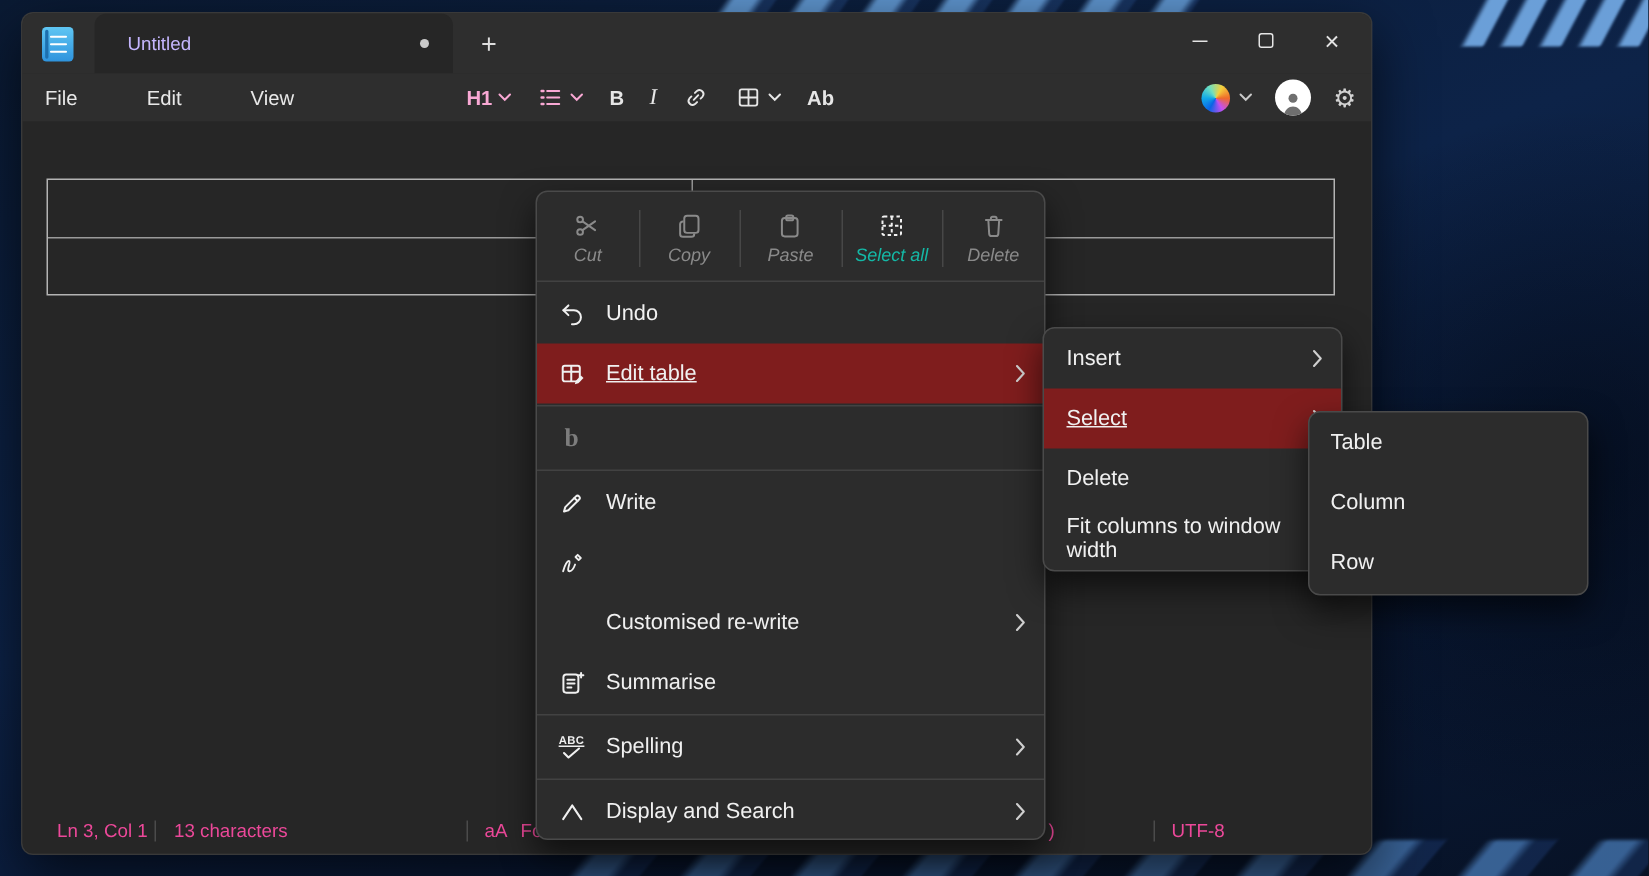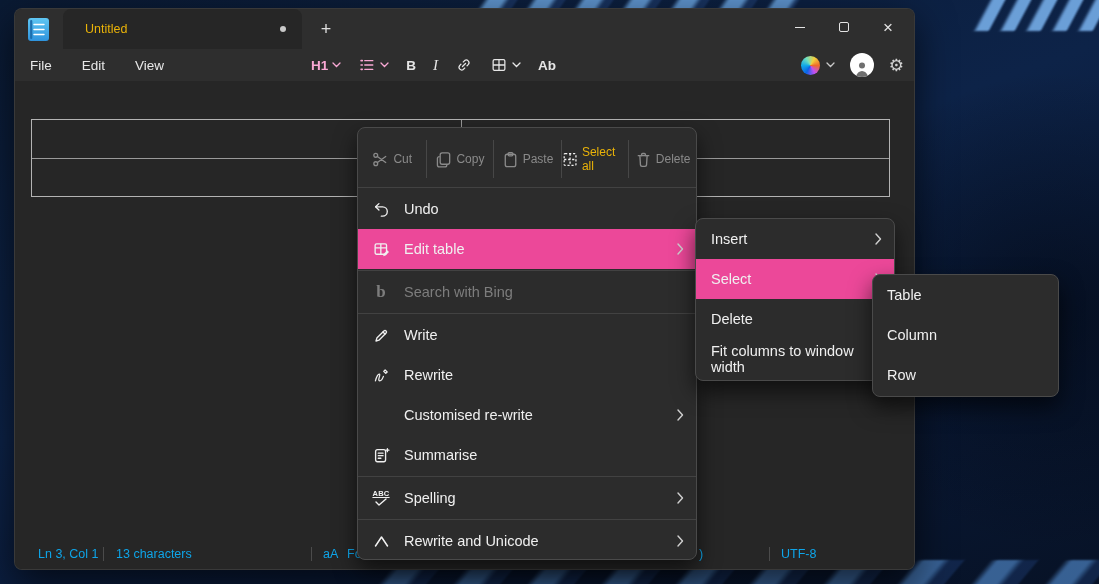--- a/index.html
+++ b/index.html
@@ -22,33 +22,33 @@
   .window { position:absolute; left:14px; top:8px; width:901px; height:562px;
     background:#262626; border-radius:8px; overflow:hidden;
     border:1px solid rgba(255,255,255,.09);
     box-shadow:0 14px 38px rgba(0,0,0,.65); }
   .titlebar { position:absolute; left:0; top:0; width:100%; height:40px; background:#2e2e2e; }
   .app-icon { position:absolute; left:13px; top:9px; width:21px; height:23px; border-radius:3px;
     background:linear-gradient(180deg,#5fc6f3,#2e93dd); }
   .app-icon svg { position:absolute; left:0; top:0; }
   .tab { position:absolute; left:48px; top:0; width:239px; height:40px; background:#262626;
     border-radius:8px 8px 0 0; display:flex; align-items:center; padding:0 16px 0 22px; }
-  .tab-title { color:#eab308; font-size:12.5px; }
+  .tab-title { color:#c4b5fd; font-size:12.5px; }
   .tab-dot { margin-left:auto; width:6px; height:6px; border-radius:50%; background:#c9c9c9; }
   .newtab { position:absolute; left:296px; top:6px; width:30px; height:28px; border-radius:4px;
     color:#dedede; font-size:18px; font-weight:300; display:flex; align-items:center; justify-content:center; }
   .win-controls { position:absolute; right:4px; top:0; height:36px; display:flex; }
   .win-btn { width:44px; height:36px; display:flex; align-items:center; justify-content:center; color:#e4e4e4; }
   .min-glyph { width:10px; height:0; border-top:1.4px solid #e4e4e4; display:block; }
   .max-glyph { width:10px; height:10px; border:1.3px solid #e4e4e4; border-radius:2px; display:block; }
   .close-glyph { font-size:17px; line-height:1; font-weight:300; }
 
   .menubar { position:absolute; left:0; top:40px; width:100%; height:32px; background:#2e2e2e;
     display:flex; align-items:center; }
-  .menubar-left { display:flex; gap:30px; padding-left:15px; }
+  .menubar-left { display:flex; gap:46px; padding-left:15px; }
   .menu-label { color:#e8e8e8; font-size:13.5px; }
   .fmt-toolbar { position:absolute; left:296px; top:0; height:32px; display:flex; align-items:center; gap:17px; }
   .fmt-item { display:flex; align-items:center; gap:4px; color:#e6e6e6; }
   .fmt-item.dim { color:#f9a8d4; }
   .fmt-text { font-size:13.5px; font-weight:bold; }
   .fmt-text.italic { font-style:italic; font-weight:400; font-family:"Liberation Serif",serif; font-size:15px; }
   .chev-down { display:block; }
   .tb-right { position:absolute; right:10px; top:0; height:32px; display:flex; align-items:center; gap:15px; }
   .copilot-wrap { display:flex; align-items:center; gap:6px; }
   .copilot { width:19px; height:19px; border-radius:50%;
@@ -57,37 +57,37 @@
   .gear { color:#d2d2d2; font-size:17px; }
 
   .editor { position:absolute; left:0; top:72px; right:0; bottom:30px; background:#262626; }
   .doc-table { position:absolute; left:16px; top:38px; width:859px; height:78px;
     border:1px solid #b3b3b3; }
   .doc-table .row-line { position:absolute; left:0; right:0; top:38px; height:0; border-top:1px solid #9a9a9a; }
   .doc-table .col-line { position:absolute; top:0; bottom:0; left:429px; width:0; border-left:1px solid #9a9a9a; }
 
   .statusbar { position:absolute; left:0; bottom:0; width:100%; height:30px; background:#262626; }
   .sb-item { position:absolute; top:0; height:30px; display:flex; align-items:center;
-    color:#0ea5e9; font-size:12.5px; white-space:nowrap; }
+    color:#ec4899; font-size:12.5px; white-space:nowrap; }
   .sb-div { position:absolute; top:8px; width:0; height:14px; border-left:1px solid #4b4b4b; }
 
   
   .ctx { position:absolute; background:#2c2c2c; border:1px solid #4a4a4a; border-radius:8px;
     box-shadow:0 10px 22px rgba(0,0,0,.6); color:#f0f0f0; font-size:14.5px; overflow:hidden; }
   .ctx-main { left:357px; top:127px; width:340px; height:433px; z-index:10; }
   .cmdbar { height:58px; display:flex; position:relative; padding-top:4px; }
-  .cmd { flex:1; display:flex; flex-direction:row; align-items:center; justify-content:center; gap:3px; }
+  .cmd { flex:1; display:flex; flex-direction:column; align-items:center; justify-content:center; gap:3px;font-style:italic; }
   .cmd .cmd-label { font-size:12px; color:#8a8a8a; }
-  .cmd.enabled .cmd-label { color:#eab308; }
+  .cmd.enabled .cmd-label { color:#14b8a6; }
   .cmd svg { color:#8a8a8a; }
   .cmd.enabled svg { color:#f2f2f2; }
   .cmd-div { position:absolute; top:12px; bottom:8px; width:0; border-left:1px solid #474747; }
   .sep { height:0; border-top:1px solid #424242; margin:1px 0; }
   .mi { height:40px; display:flex; align-items:center; padding-right:12px; }
-  .mi.hl { background:#ec4899; }
+  .mi.hl { background:#7f1d1d;text-decoration:underline; }
   .mi.disabled { color:#7d7d7d; }
   .mi-icon { width:46px; display:flex; align-items:center; justify-content:center; flex:none; }
   .mi-label { flex:1; }
   .mi-chev { width:16px; display:flex; justify-content:flex-end; color:#cfcfcf; }
   .bing-b { font-weight:bold; font-size:17px; font-family:"Liberation Serif",serif; }
   .abc-stack { display:flex; flex-direction:column; align-items:center; line-height:1; }
   .abc-stack .abc { font-size:7.5px; font-weight:bold; letter-spacing:.3px;text-decoration:underline; }
 
   .ctx-sub1 { left:695px; top:218px; width:200px; height:163px; z-index:11; }
   .ctx-sub1 .mi { padding-left:15px; }
@@ -286,21 +286,20 @@
             <path d="M1 1l4.5 5L1 11"></path>
           </svg>
         </span>
     </div>
     <div class="sep"></div>
 
     <div class="mi disabled">
       <span class="mi-icon">
           <span class="bing-b">b</span>
         </span>
-      <span class="mi-label">Search with Bing</span>
       <span class="mi-chev"></span>
     </div>
     <div class="sep"></div>
 
     <div class="mi">
       <span class="mi-icon">
           <svg width="19" height="19" viewBox="0 0 20 20" fill="none" stroke="currentColor" stroke-width="1.4" stroke-linecap="round" stroke-linejoin="round">
             <path d="M4.2 15.8l.9-3.1 7.5-7.5a1.55 1.55 0 0 1 2.2 2.2l-7.5 7.5-3.1.9z"></path>
             <path d="M11.5 6.3l2.2 2.2"></path>
           </svg>
@@ -309,21 +308,20 @@
       <span class="mi-chev"></span>
     </div>
 
     <div class="mi">
       <span class="mi-icon">
           <svg width="19" height="19" viewBox="0 0 20 20" fill="none" stroke="currentColor" stroke-width="1.3" stroke-linecap="round" stroke-linejoin="round">
             <path d="M3.6 15.6c1.2-4.6 3-7.6 4.3-7.1 1.4.5-2.5 6.9.2 7.1 1.8.1 3-2.2 3.9-4.7"></path>
             <path d="M12.3 5.6l2.2 2.2 1.5-1.5-2.2-2.2z"></path>
           </svg>
         </span>
-      <span class="mi-label">Rewrite</span>
       <span class="mi-chev"></span>
     </div>
 
     <div class="mi">
       <span class="mi-icon"></span>
       <span class="mi-label">Customised re-write</span>
       <span class="mi-chev">
           <svg width="7" height="12" viewBox="0 0 7 12" fill="none" stroke="currentColor" stroke-width="1.4" stroke-linecap="round" stroke-linejoin="round">
             <path d="M1 1l4.5 5L1 11"></path>
           </svg>
@@ -360,21 +358,21 @@
         </span>
     </div>
     <div class="sep"></div>
 
     <div class="mi">
       <span class="mi-icon">
           <svg width="17" height="13" viewBox="0 0 17 13" fill="none" stroke="currentColor" stroke-width="1.5" stroke-linecap="round" stroke-linejoin="round">
             <path d="M2.5 11L8.5 2l6 9"></path>
           </svg>
         </span>
-      <span class="mi-label">Rewrite and Unicode</span>
+      <span class="mi-label">Display and Search</span>
       <span class="mi-chev">
           <svg width="7" height="12" viewBox="0 0 7 12" fill="none" stroke="currentColor" stroke-width="1.4" stroke-linecap="round" stroke-linejoin="round">
             <path d="M1 1l4.5 5L1 11"></path>
           </svg>
         </span>
     </div>
   </div>
 
   <div class="ctx ctx-sub1">
     <div class="mi">

